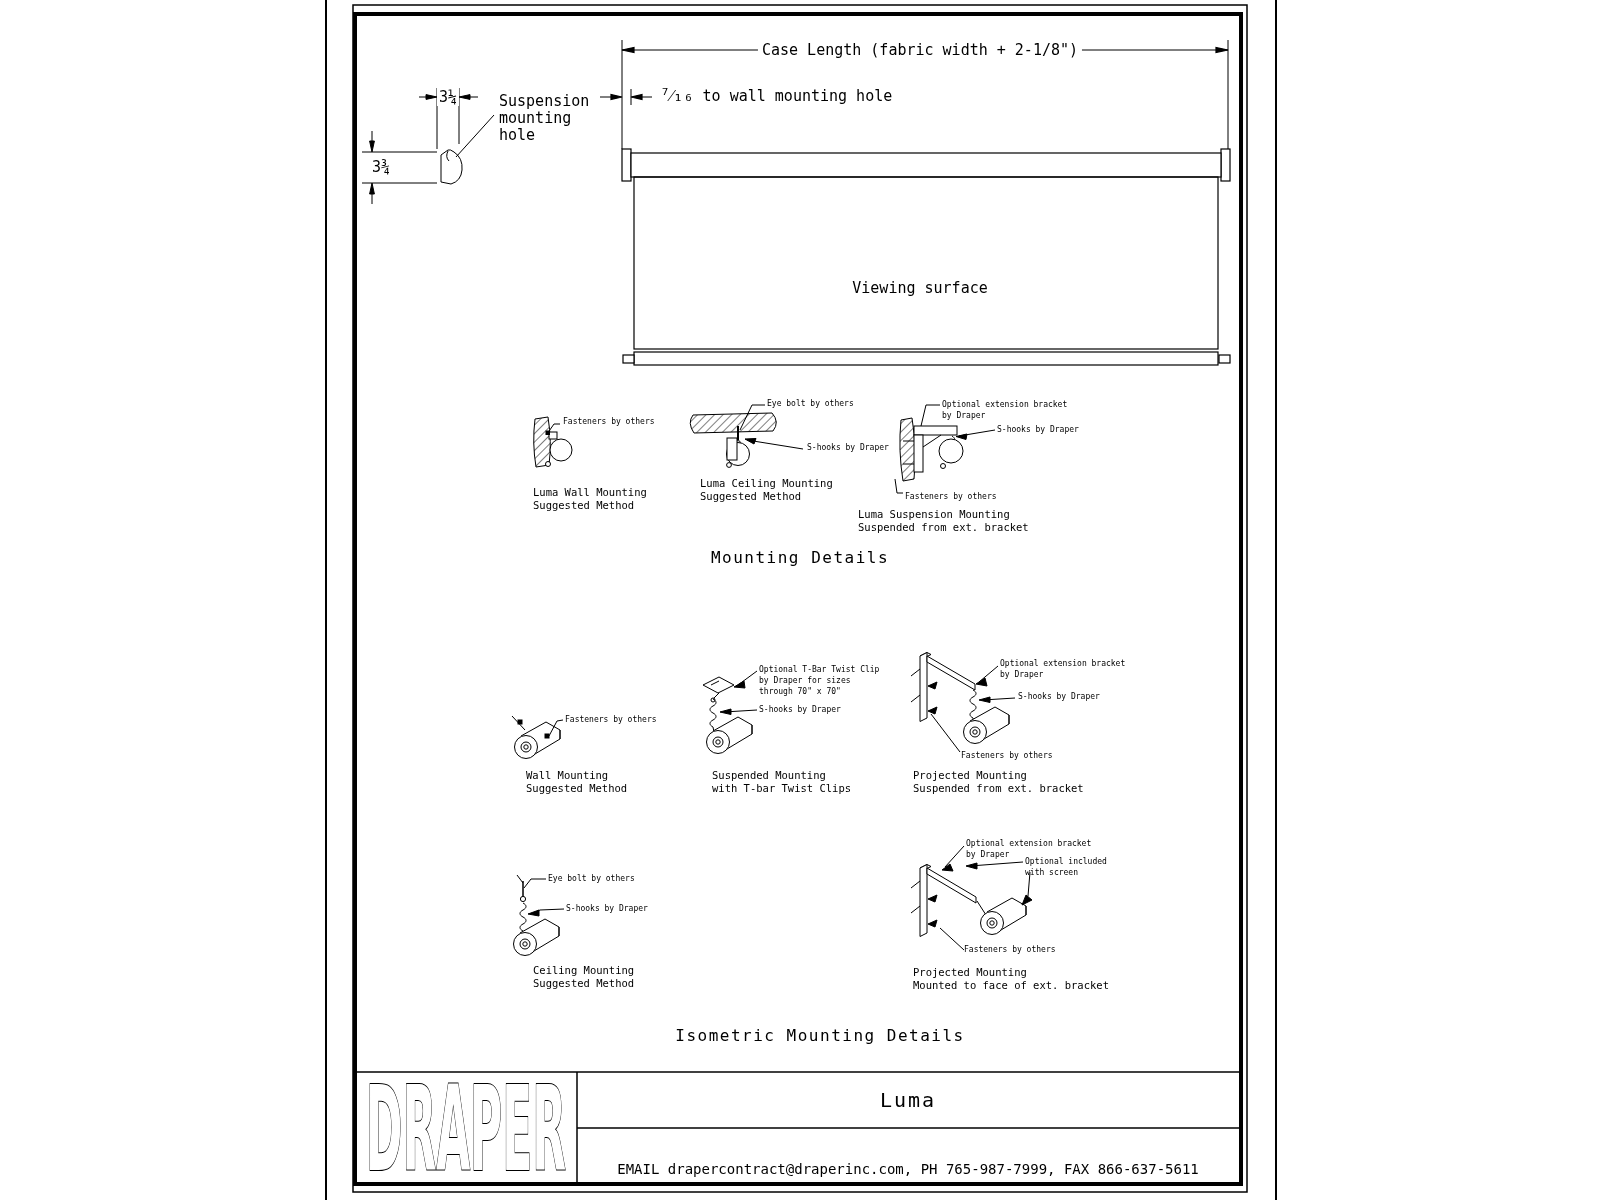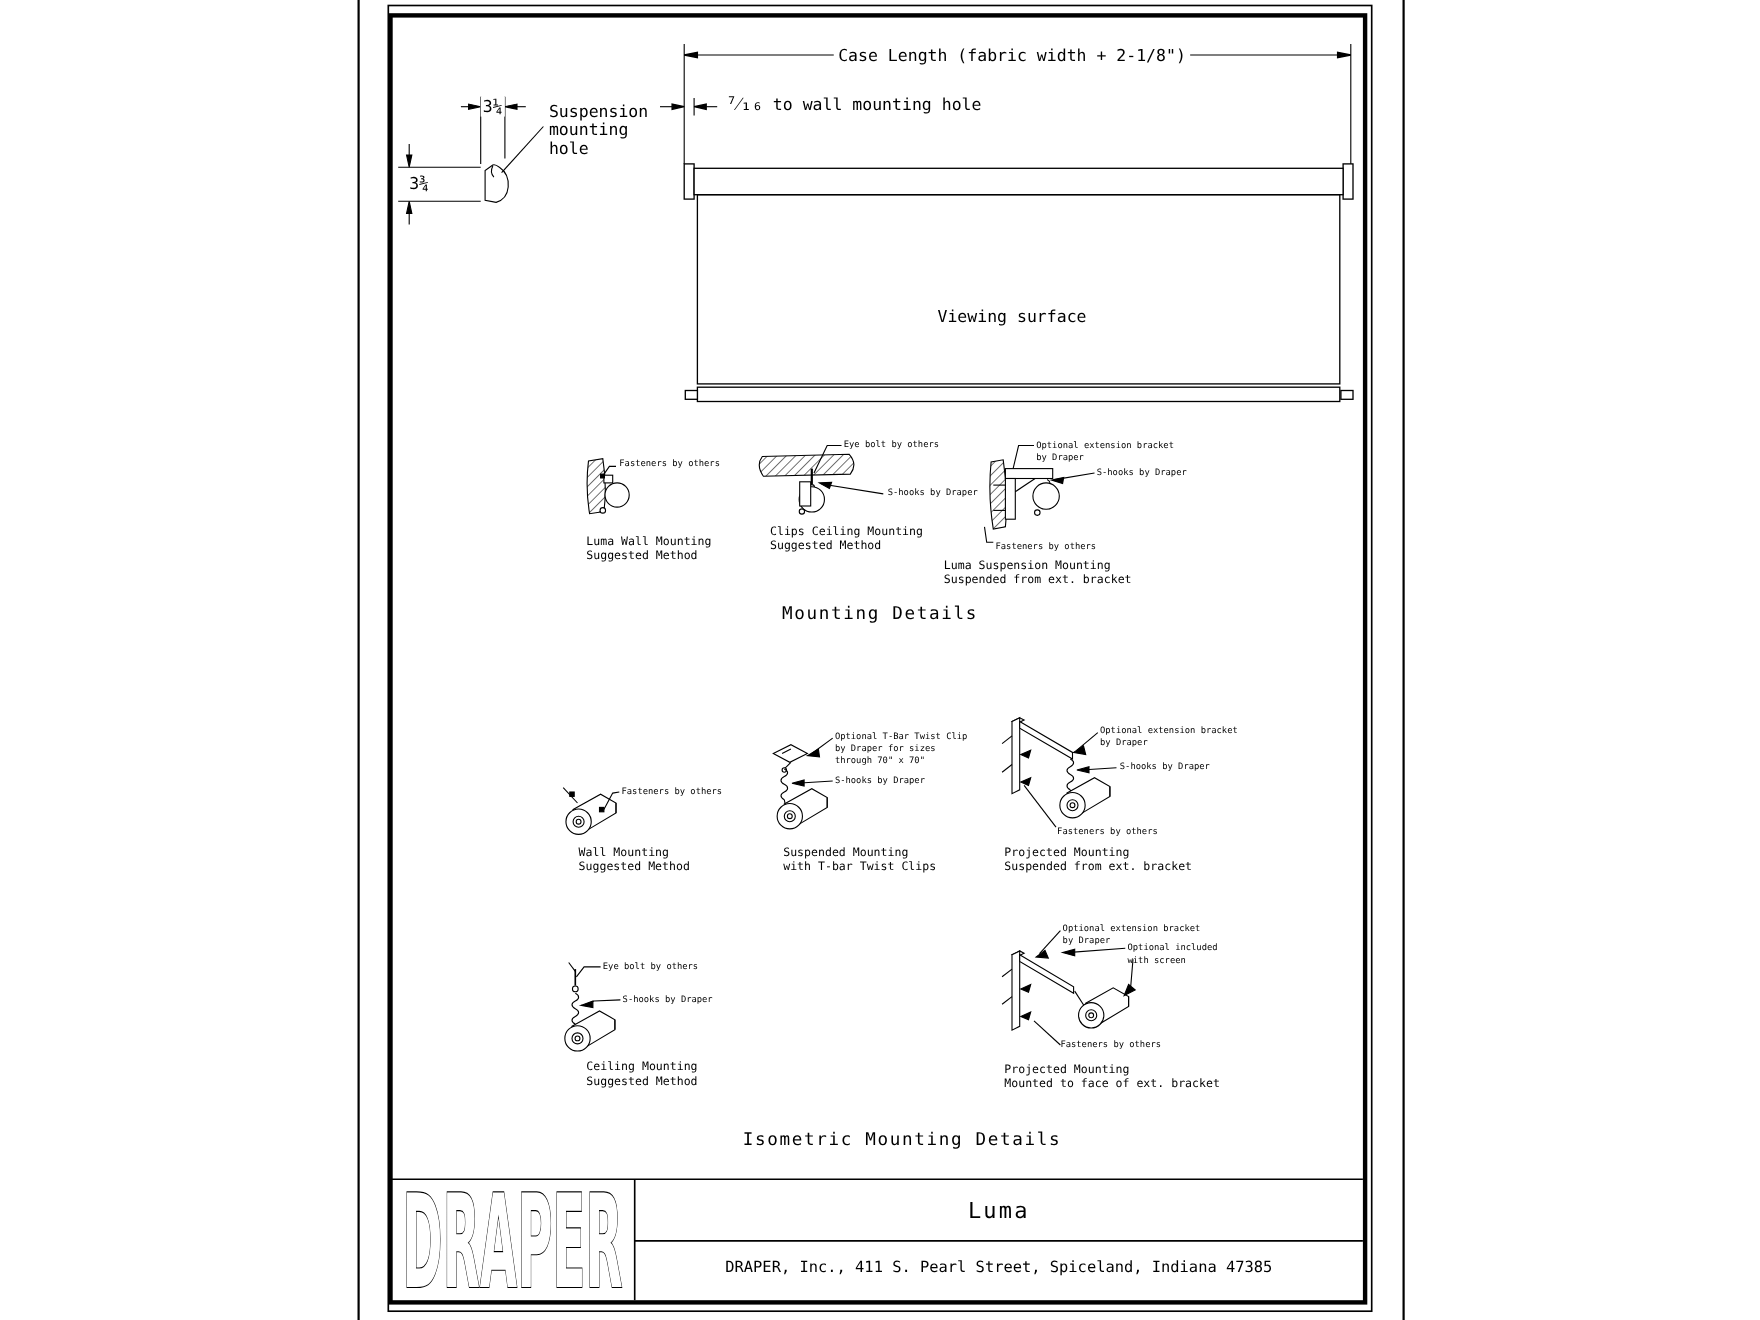--- a/index.html
+++ b/index.html
@@ -221,21 +221,21 @@
 
 <div class="lbl" style="left:563px;top:417px">Fasteners by others</div>
 <div class="cap" style="left:533px;top:486px">
   <div>Luma Wall Mounting</div>
   <div>Suggested Method</div>
 </div>
 
 <div class="lbl" style="left:767px;top:399px">Eye bolt by others</div>
 <div class="lbl" style="left:807px;top:443px">S-hooks by Draper</div>
 <div class="cap" style="left:700px;top:477px">
-  <div>Clips Ceiling Mounting</div>
+  <div>Luma Ceiling Mounting</div>
   <div>Suggested Method</div>
 </div>
 
 <div class="lbl" style="left:942px;top:400px">Optional extension bracket</div>
 <div class="lbl" style="left:942px;top:411px">by Draper</div>
 <div class="lbl" style="left:997px;top:425px">S-hooks by Draper</div>
 <div class="lbl" style="left:905px;top:492px">Fasteners by others</div>
 <div class="cap" style="left:858px;top:508px">
   <div>Luma Suspension Mounting</div>
   <div>Suspended from ext. bracket</div>
@@ -280,15 +280,15 @@
 <div class="lbl" style="left:1025px;top:868px">with screen</div>
 <div class="lbl" style="left:964px;top:945px">Fasteners by others</div>
 <div class="cap" style="left:913px;top:966px">
   <div>Projected Mounting</div>
   <div>Mounted to face of ext. bracket</div>
 </div>
 
 <div class="heading ctr" style="left:820px;top:1026px">Isometric Mounting Details</div>
 
 <div class="big ctr" style="left:908px;top:1088px">Luma</div>
-<div class="addr ctr" style="left:908px;top:1144px">DRAPER, Inc., 411 S. Pearl Street, Spiceland, Indiana 47385</div>
+<div class="addr ctr" style="left:908px;top:1161px">EMAIL drapercontract@draperinc.com, PH 765-987-7999, FAX 866-637-5611</div>
 
 </div>
 
 </body></html>

